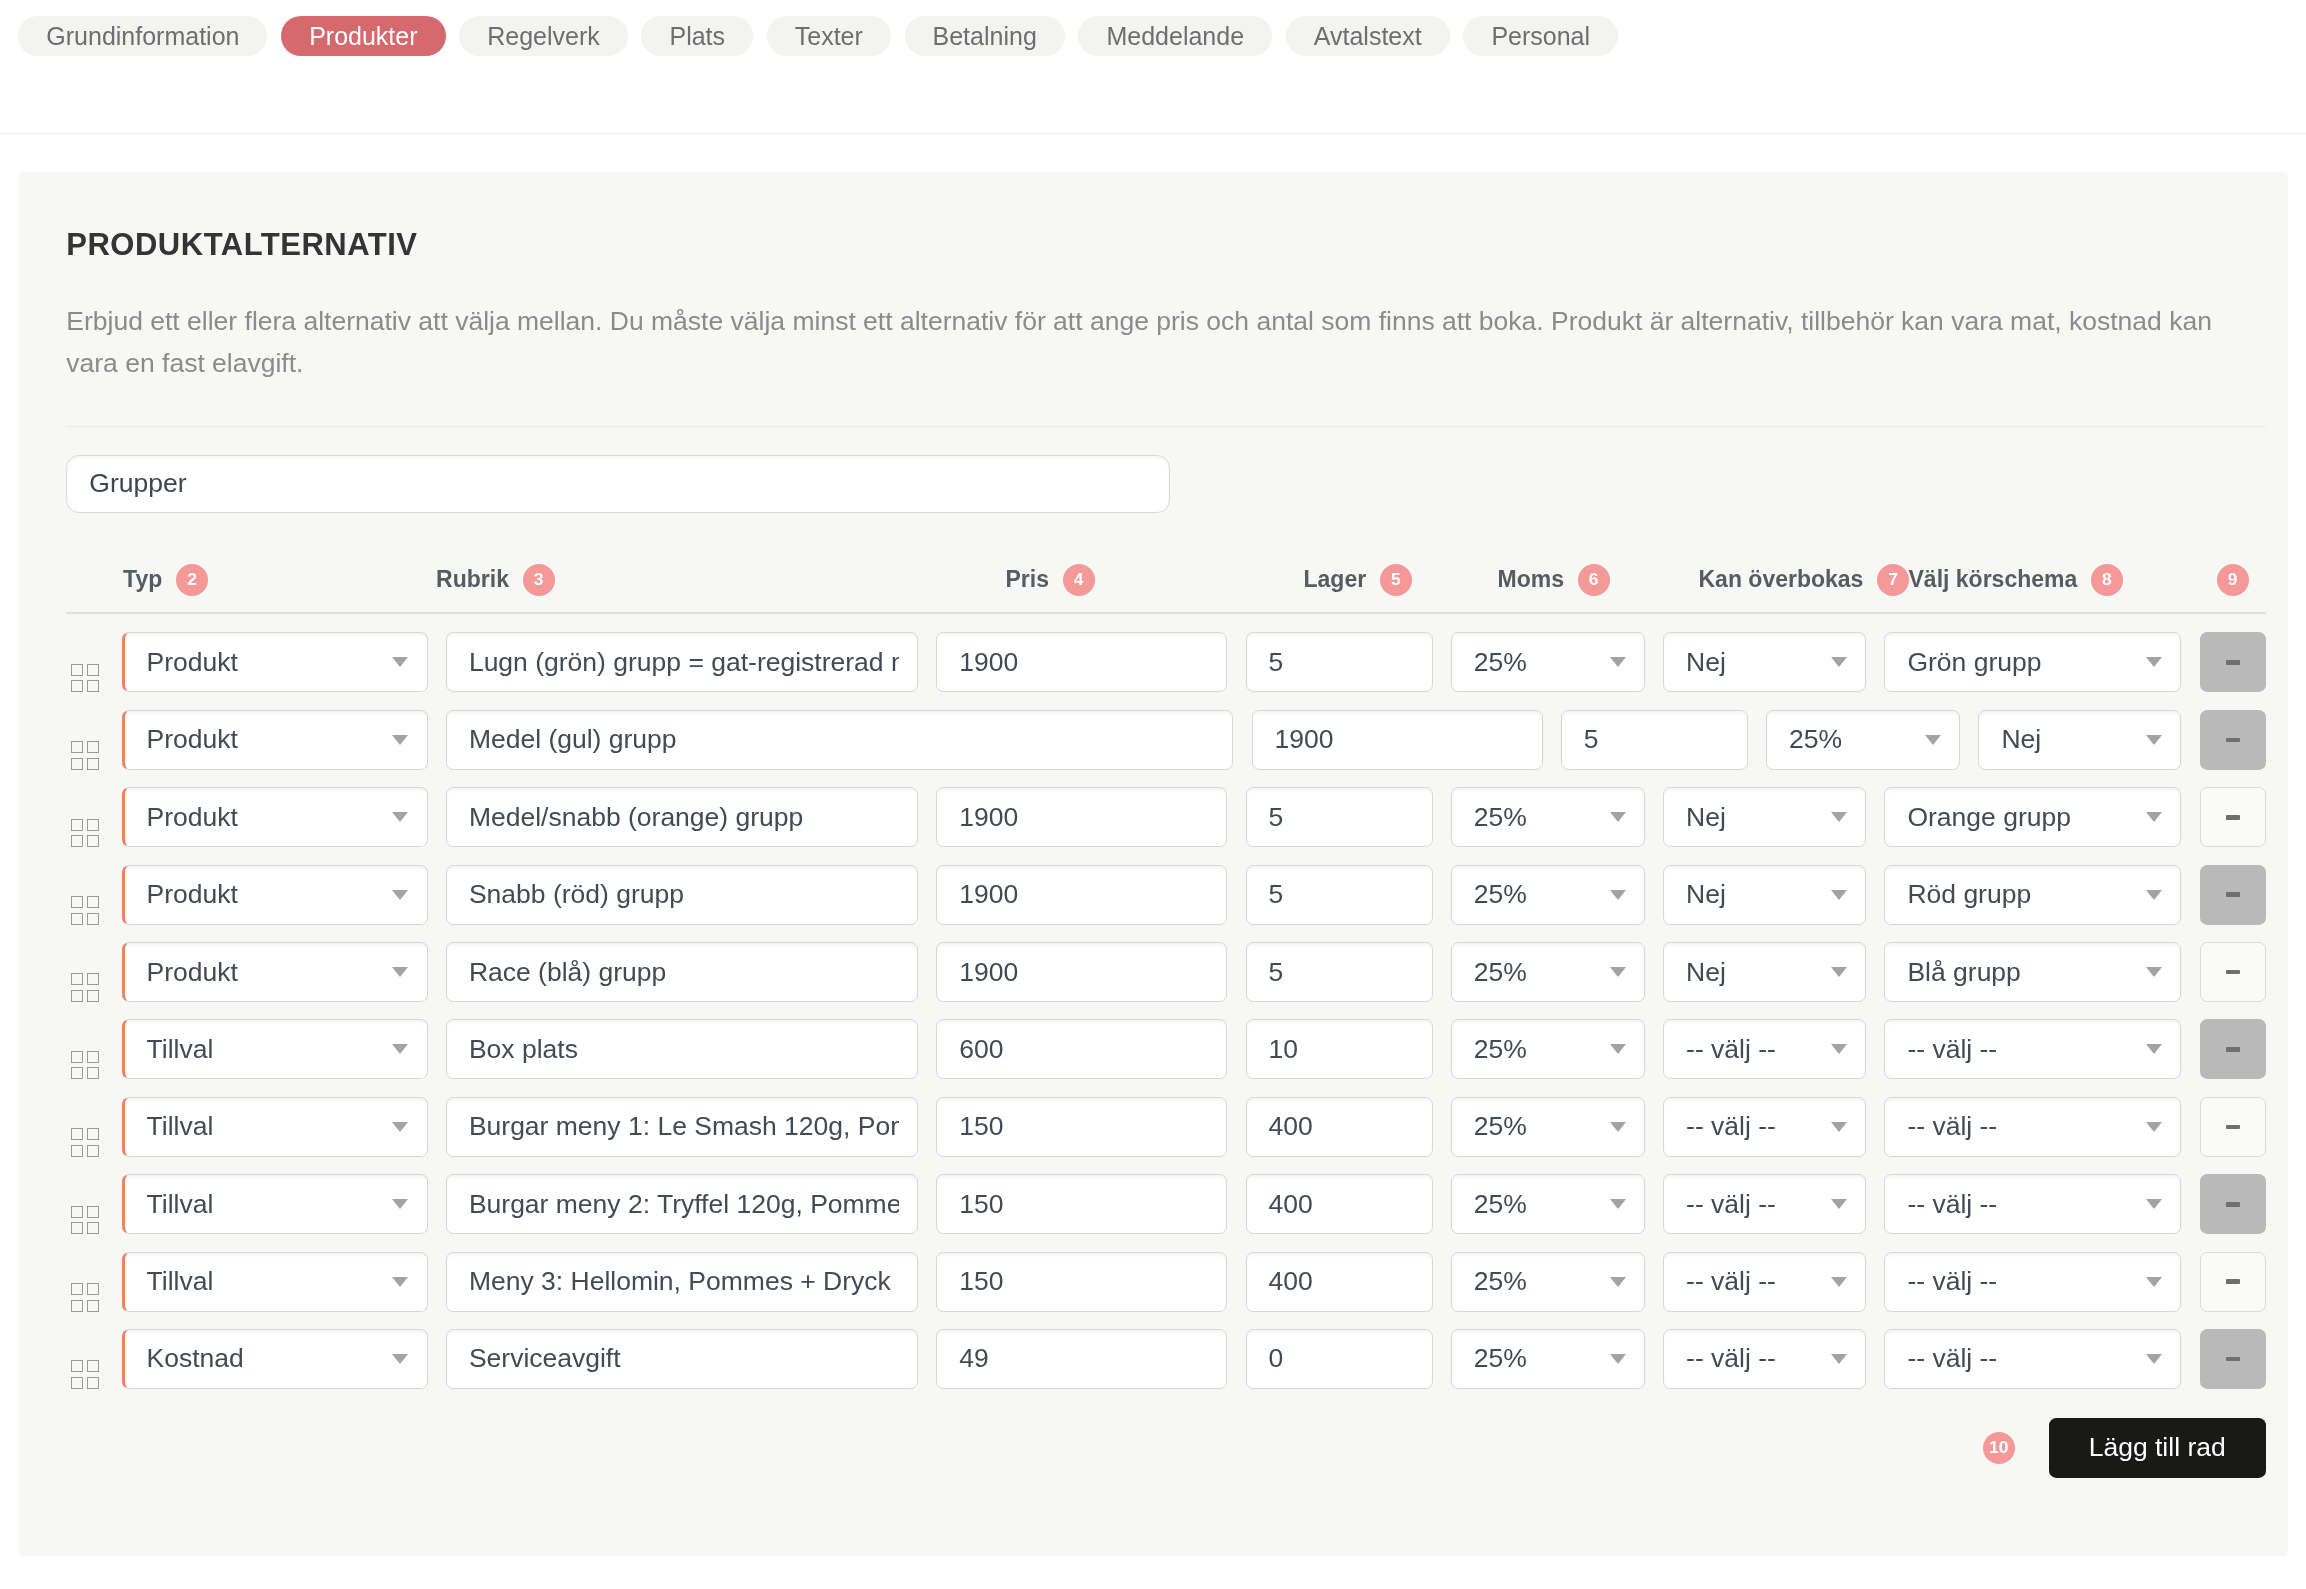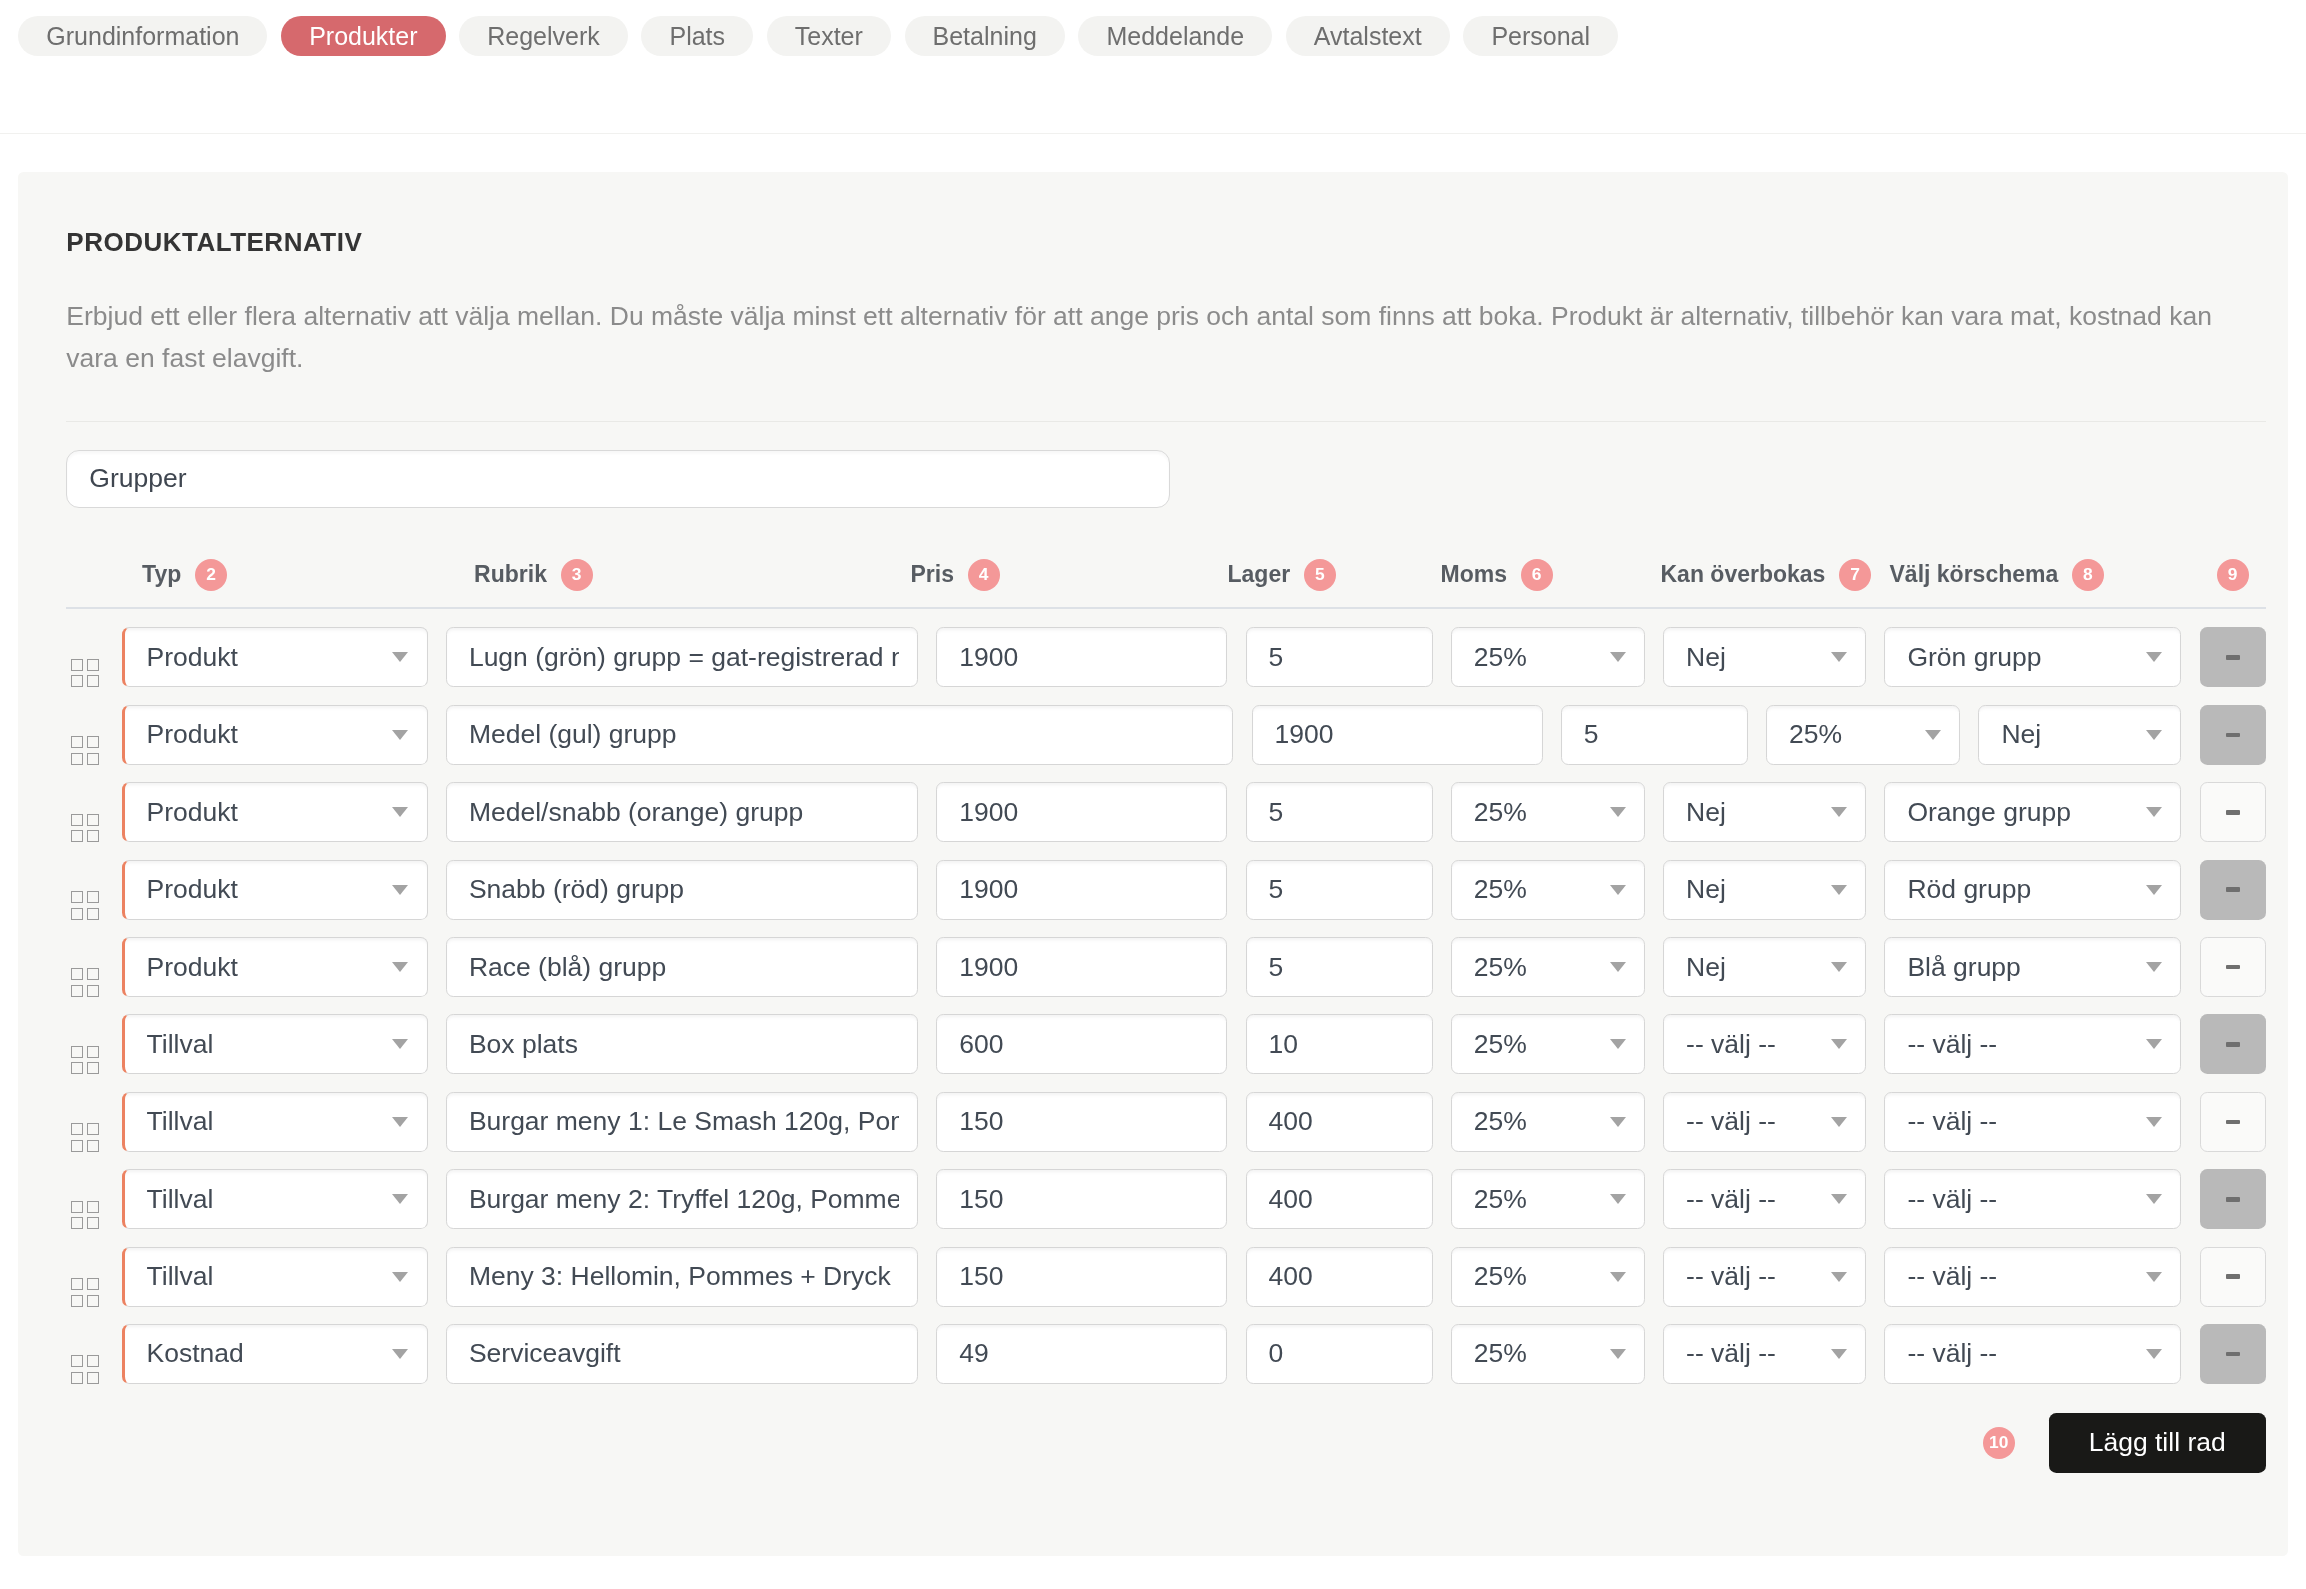--- a/index.html
+++ b/index.html
@@ -8,37 +8,37 @@
 
   
   .tabbar { display:flex; gap:13.7px; padding:16.4px 18.3px 77px 18.3px; border-bottom:0.9px solid #f1f1ef; }
   .tab { height:40px; display:flex; align-items:center; padding:0 28px; border-radius:913px;
     background:#f3f3f1; color:#6e6e6e; font-size:25px; cursor:pointer; white-space:nowrap; }
   .tab.active { background:#d6696d; color:#ffffff; }
 
   
   .card { margin:38px 18.3px 0 18.3px; background:#f7f7f5; border-radius:5.5px;
     padding:55px 22px 42px 48px; height:1384px; }
-  .section-title { font-size:26px; font-weight:600; color:#343434; letter-spacing:0.5px; }
+  .section-title { font-size:31px; font-weight:600; color:#343434; letter-spacing:0.5px; }
   .section-desc { margin-top:37px; font-size:26.5px; line-height:42px; color:#8b8b8b; padding-right:24px; }
   .divider { border:none; border-top:1.8px solid #e9e9e6; margin:42px 0 0 0; }
 
   
   .badge { display:inline-flex; align-items:center; justify-content:center; min-width:32px; height:32px;
     border-radius:50%; background:#f49898; color:#ffffff; font-size:17.4px; font-weight:bold; flex:none; }
 
   
   .rubrik-label-row { margin-top:48px; display:flex; align-items:center; gap:16.4px; }
   .rubrik-label { font-size:25.6px; color:#6a6a6a; }
   .rubrik-input { margin-top:27.4px; width:1104px; height:58px; background:#fff; border:0.9px solid #d9d9d9;
     border-radius:13px; font-size:26.5px; color:#3f4650; padding:0 22px;
     font-family:"Liberation Sans", sans-serif; box-shadow:inset 0 2.7px 2.7px rgba(0,0,0,0.03); outline:none; }
 
   
-  .thead { display:flex; align-items:center; gap:26px; margin-top:51px; padding-bottom:16.4px;
+  .thead { display:flex; align-items:center; gap:7px; margin-top:51px; padding-bottom:16.4px;
     border-bottom:2.7px solid #dde1e6; }
   .hcell { display:flex; align-items:center; gap:13.7px; padding-left:12.8px; }
   .hlabel { font-size:23px; font-weight:bold; color:#575c62; white-space:nowrap; }
   .hcell.col-minus { justify-content:center; padding-left:0; }
 
   .col-handle { width:37px; flex:none; }
   .col-typ    { width:306px; flex:none; }
   .col-rubrik { flex:1 1 auto; min-width:0; }
   .col-pris   { width:291px; flex:none; }
   .col-lager  { width:187px; flex:none; }

